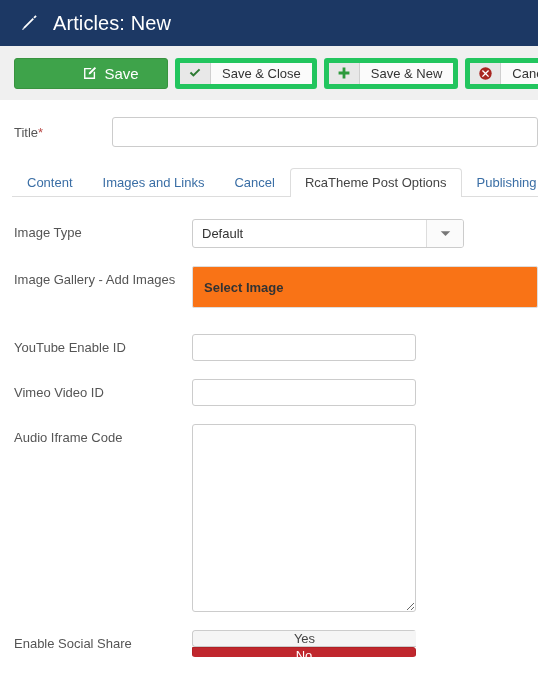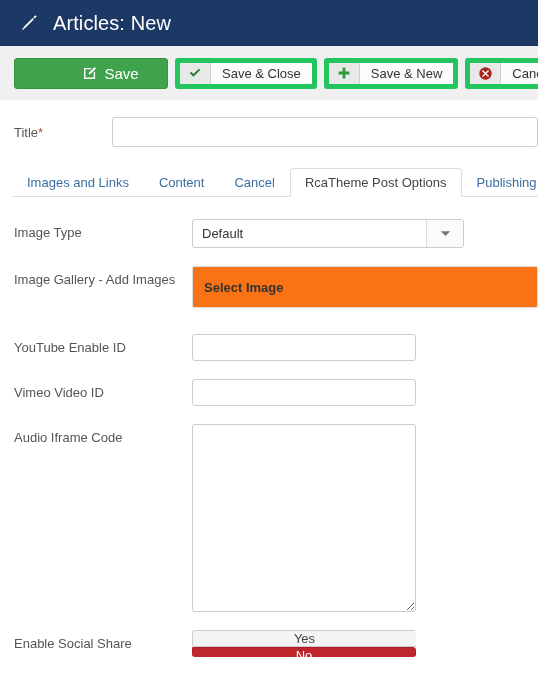--- a/index.html
+++ b/index.html
@@ -388,22 +388,22 @@
   <div class="row-title">
     <div class="lbl">
       <span>Title</span><span class="req">*</span>
     </div>
     <input class="title-input" type="text" value="" style="">
   </div>
 
   <div class="tabs-wrap">
     <div class="tabs-baseline"></div>
     <div class="tabs">
+      <div class="tab">Content</div>
       <div class="tab">Images and Links</div>
-      <div class="tab">Content</div>
       <div class="tab">Cancel</div>
       <div class="tab active">RcaTheme Post Options</div>
       <div class="tab">Publishing</div>
     </div>
   </div>
 
   <div class="gap-22"></div>
 
   <div class="field-row">
     <div class="field-label">Image Type</div>

